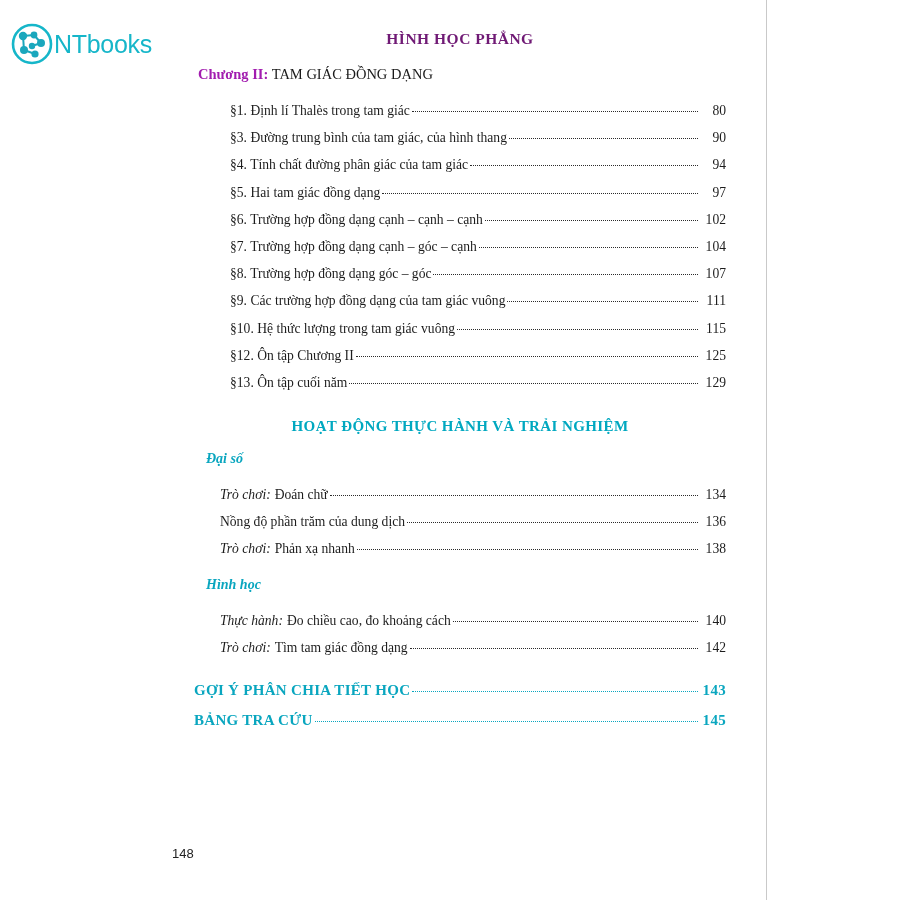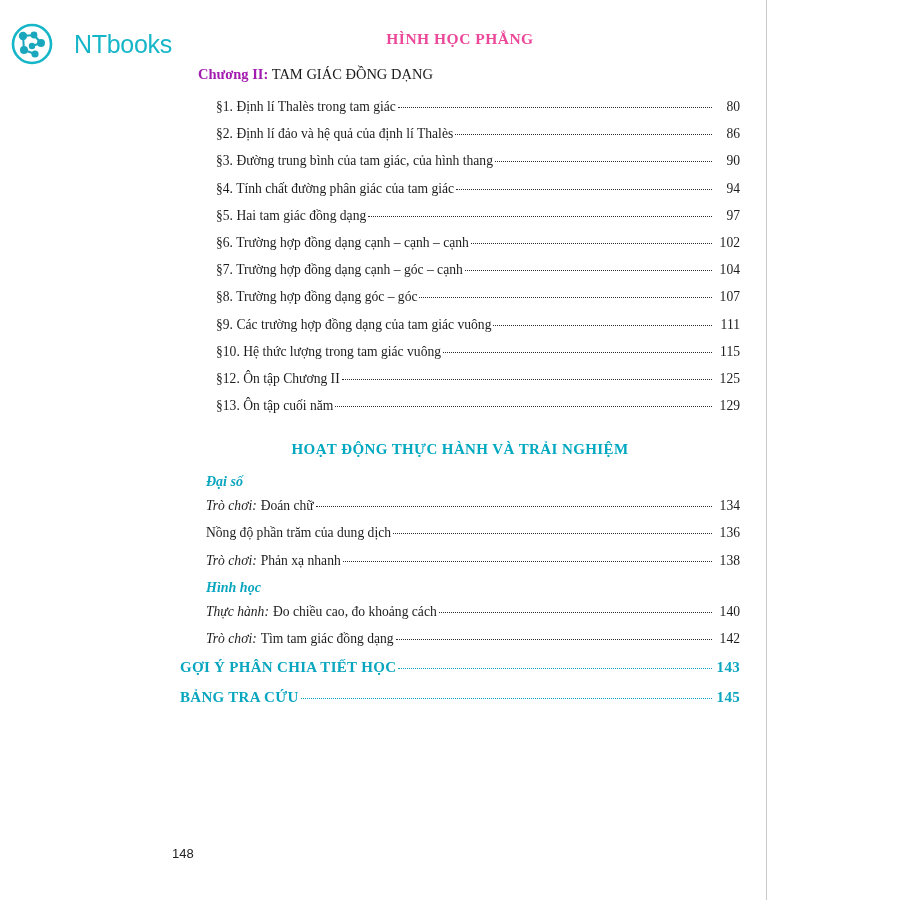--- a/index.html
+++ b/index.html
@@ -29,21 +29,21 @@
     background: #c9c9c9;
   }
 
   
   .logo {
     position: absolute;
     left: 10px;
     top: 22px;
     display: flex;
     align-items: center;
-    gap: 20px;
+    gap: 0;
   }
   .logo-mark {
     width: 44px;
     height: 44px;
     position: relative;
   }
   .logo-text {
     font-family: "Liberation Sans", sans-serif;
     font-size: 25px;
     color: #16b6c9;
@@ -54,36 +54,36 @@
   .doc {
     position: absolute;
     left: 180px;
     top: 30px;
     width: 560px;
   }
   .doc-title {
     text-align: center;
     font-weight: bold;
     font-size: 15.5px;
-    color: #ec4899;
+    color: #701a75;
     letter-spacing: 0.5px;
     margin-bottom: 18px;
   }
   .chapter {
     font-size: 14.5px;
     color: #1a1a1a;
     margin: 0 0 10px 18px;
   }
   .chapter b {
     color: #a21caf;
   }
 
   .toc {
     list-style: none;
-    margin: 0;
+    margin: 14px;
     padding: 0;
   }
   .toc-row {
     display: flex;
     align-items: baseline;
     font-size: 13.6px;
     color: #1c1c1c;
     line-height: 2.0;
     white-space: nowrap;
   }
@@ -176,25 +176,20 @@
       <span>TAM GIÁC ĐỒNG DẠNG</span>
     </div>
 
     <ul class="toc">
       <li class="toc-row indent-1">
         <span class="lbl">§1. Định lí Thalès trong tam giác</span>
         <span class="dots"></span>
         <span class="pg">80</span>
       </li>
       <li class="toc-row indent-1">
-        <span class="lbl">§2. Định lí đảo và hệ quả của định lí Thalès</span>
-        <span class="dots"></span>
-        <span class="pg">86</span>
-      </li>
-      <li class="toc-row indent-1">
         <span class="lbl">§3. Đường trung bình của tam giác, của hình thang</span>
         <span class="dots"></span>
         <span class="pg">90</span>
       </li>
       <li class="toc-row indent-1">
         <span class="lbl">§4. Tính chất đường phân giác của tam giác</span>
         <span class="dots"></span>
         <span class="pg">94</span>
       </li>
       <li class="toc-row indent-1">

